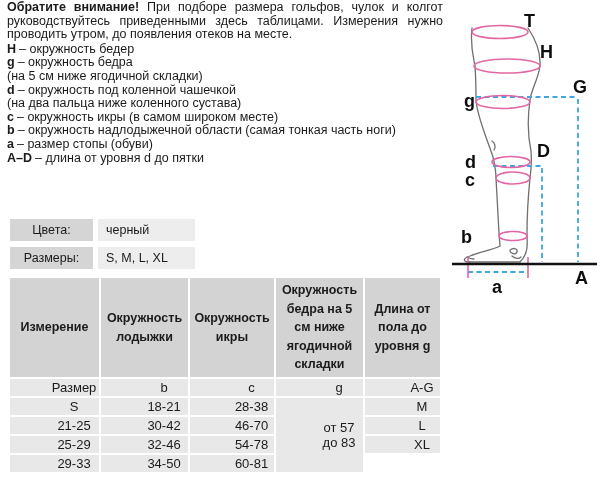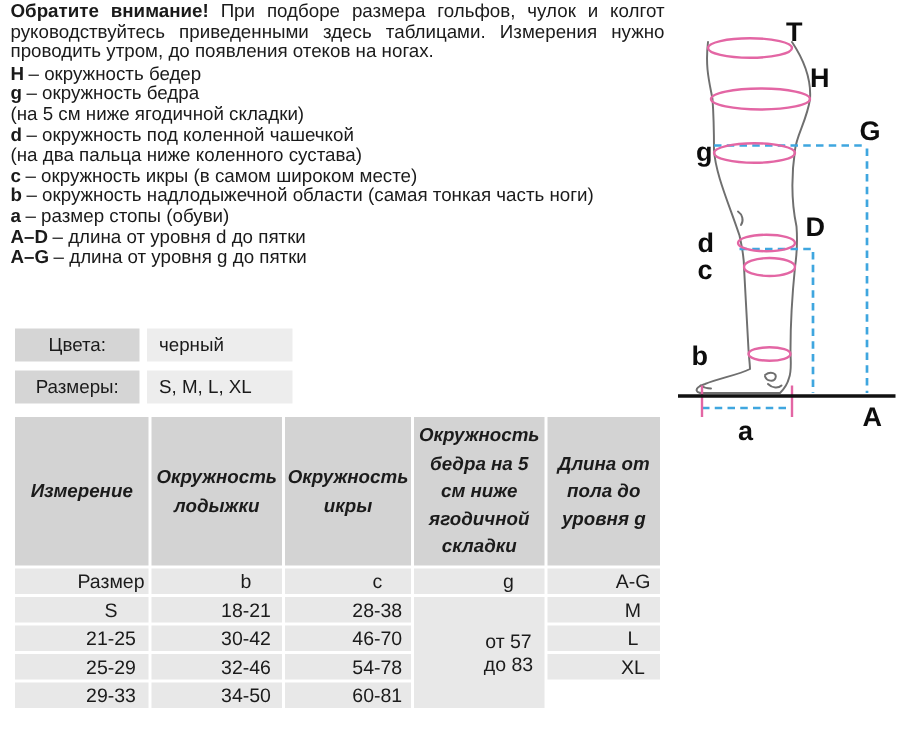--- a/index.html
+++ b/index.html
@@ -21,53 +21,52 @@
   .mini .val{width:89px;background:var(--value_bg);display:flex;
              align-items:center;padding-left:8px;}
 
   
   .chart{position:absolute;left:10px;top:278px;display:grid;
          grid-template-columns:89px 87px 84px 87px 75px;
          grid-template-rows:99px 17px 17px 17px 17px 17px;gap:2px;}
   .chart>div{display:flex;align-items:center;justify-content:center;
              text-align:center;font-size:13px;color:#1b1b1b;padding-left:39px;}
   .chart .h{background:var(--header_bg);font-weight:bold;
-            font-size:12.5px;line-height:18.5px;padding:0 2px;font-style:italic;}
+            font-size:12.5px;line-height:18.5px;padding:0 2px;}
   .chart .c{background:var(--row_bg);}
   .chart .merge{grid-row:span 4;}
 
   
   .diagram{position:absolute;left:440px;top:0;}
   .leg{fill:none;stroke:var(--outline);stroke-width:1.3;stroke-linecap:round;}
   .ell{fill:none;stroke:var(--pink);stroke-width:1.6;}
   .dash{fill:none;stroke:var(--blue);stroke-width:1.8;stroke-dasharray:5 3.5;}
   .tick{stroke:var(--pink);stroke-width:1.6;}
   .floor{stroke:var(--floor);stroke-width:2.4;}
   .lbl{font-family:"Liberation Sans",sans-serif;font-size:18px;
        font-weight:bold;fill:#0d0d0d;}
 </style>
 </head>
 <body>
 
 <div class="text-block">
   <div class="jline"><b>Обратите внимание!</b> <span>При подборе размера гольфов, чулок и колгот</span></div>
   <div class="jline"><span>руководствуйтесь приведенными здесь таблицами. Измерения нужно</span></div>
-  <div><span>проводить утром, до появления отеков на ногах.</span></div>
+  <div><span>проводить утром, до появления отеков на месте.</span></div>
 
   <div class="defs">
     <div class="def"><b>H</b><span>– окружность бедер</span></div>
     <div class="def"><b>g</b><span>– окружность бедра</span></div>
     <div class="def"><span>(на 5 см ниже ягодичной складки)</span></div>
     <div class="def"><b>d</b><span>– окружность под коленной чашечкой</span></div>
     <div class="def"><span>(на два пальца ниже коленного сустава)</span></div>
     <div class="def"><b>c</b><span>– окружность икры (в самом широком месте)</span></div>
     <div class="def"><b>b</b><span>– окружность надлодыжечной области (самая тонкая часть ноги)</span></div>
     <div class="def"><b>a</b><span>– размер стопы (обуви)</span></div>
     <div class="def"><b>A–D</b><span>– длина от уровня d до пятки</span></div>
-    <div class="def"><b>A–G</b><span>– длина от уровня g до пятки</span></div>
   </div>
 </div>
 
 <div class="mini" style="top:219px;">
   <div class="lab">Цвета:</div>
   <div class="val">черный</div>
 </div>
 <div class="mini" style="top:247px;">
   <div class="lab">Размеры:</div>
   <div class="val">S, M, L, XL</div>

